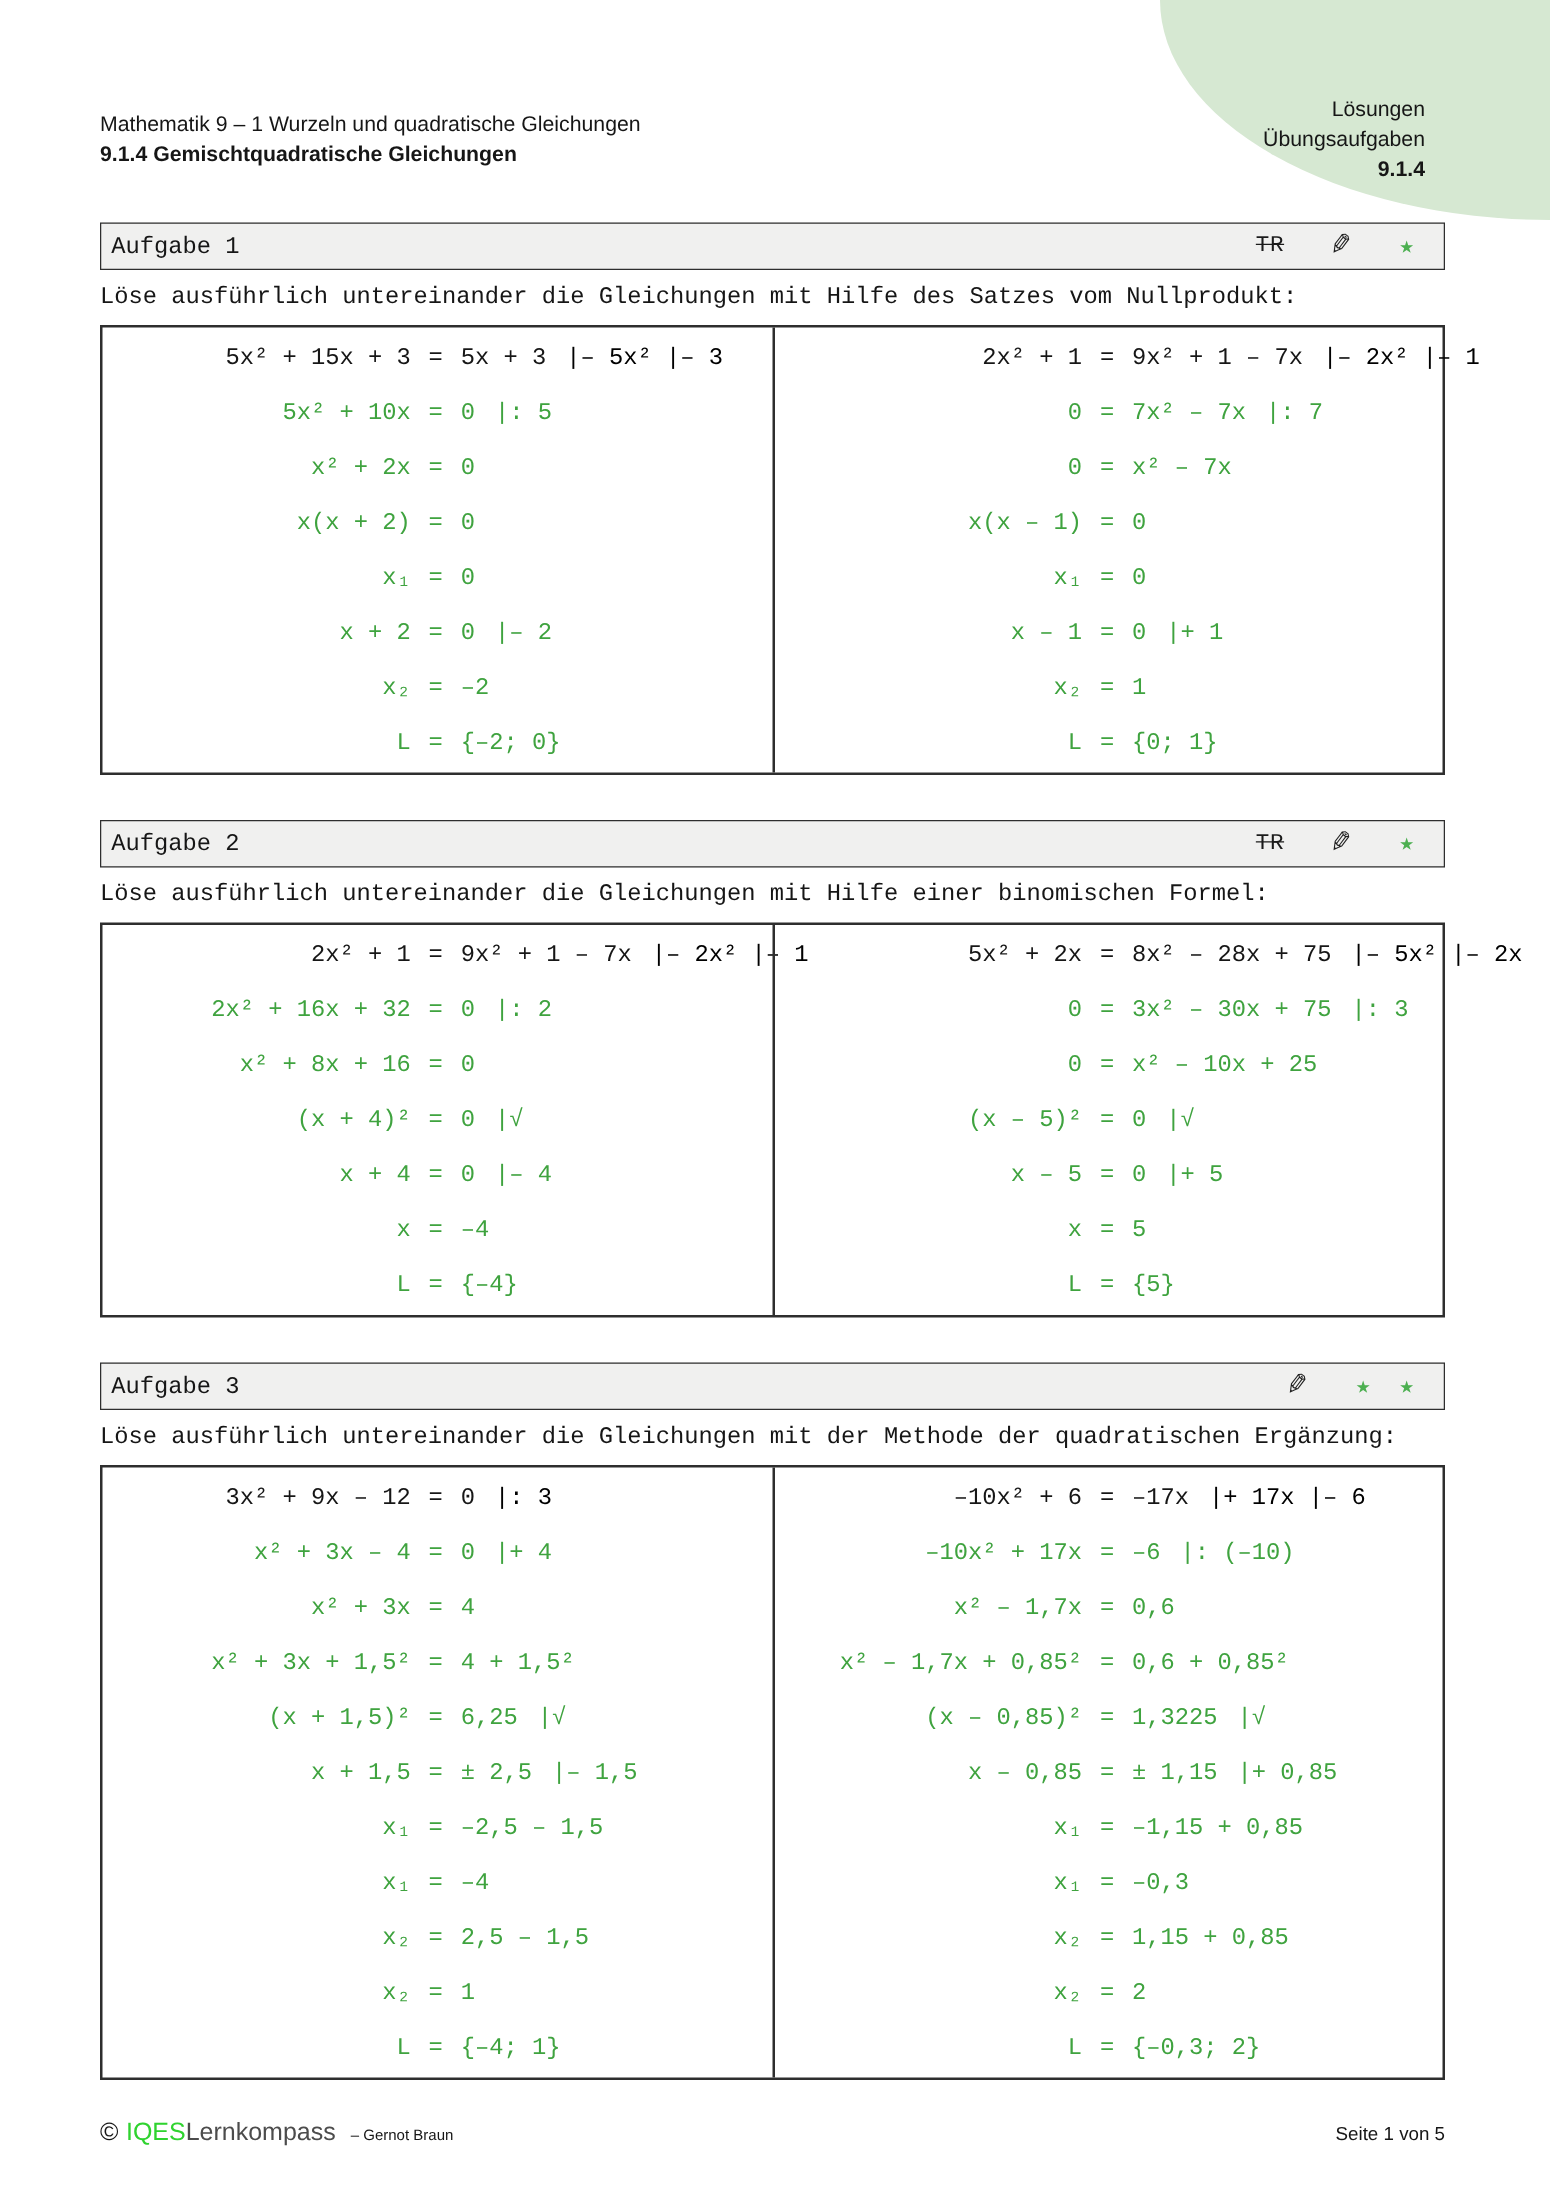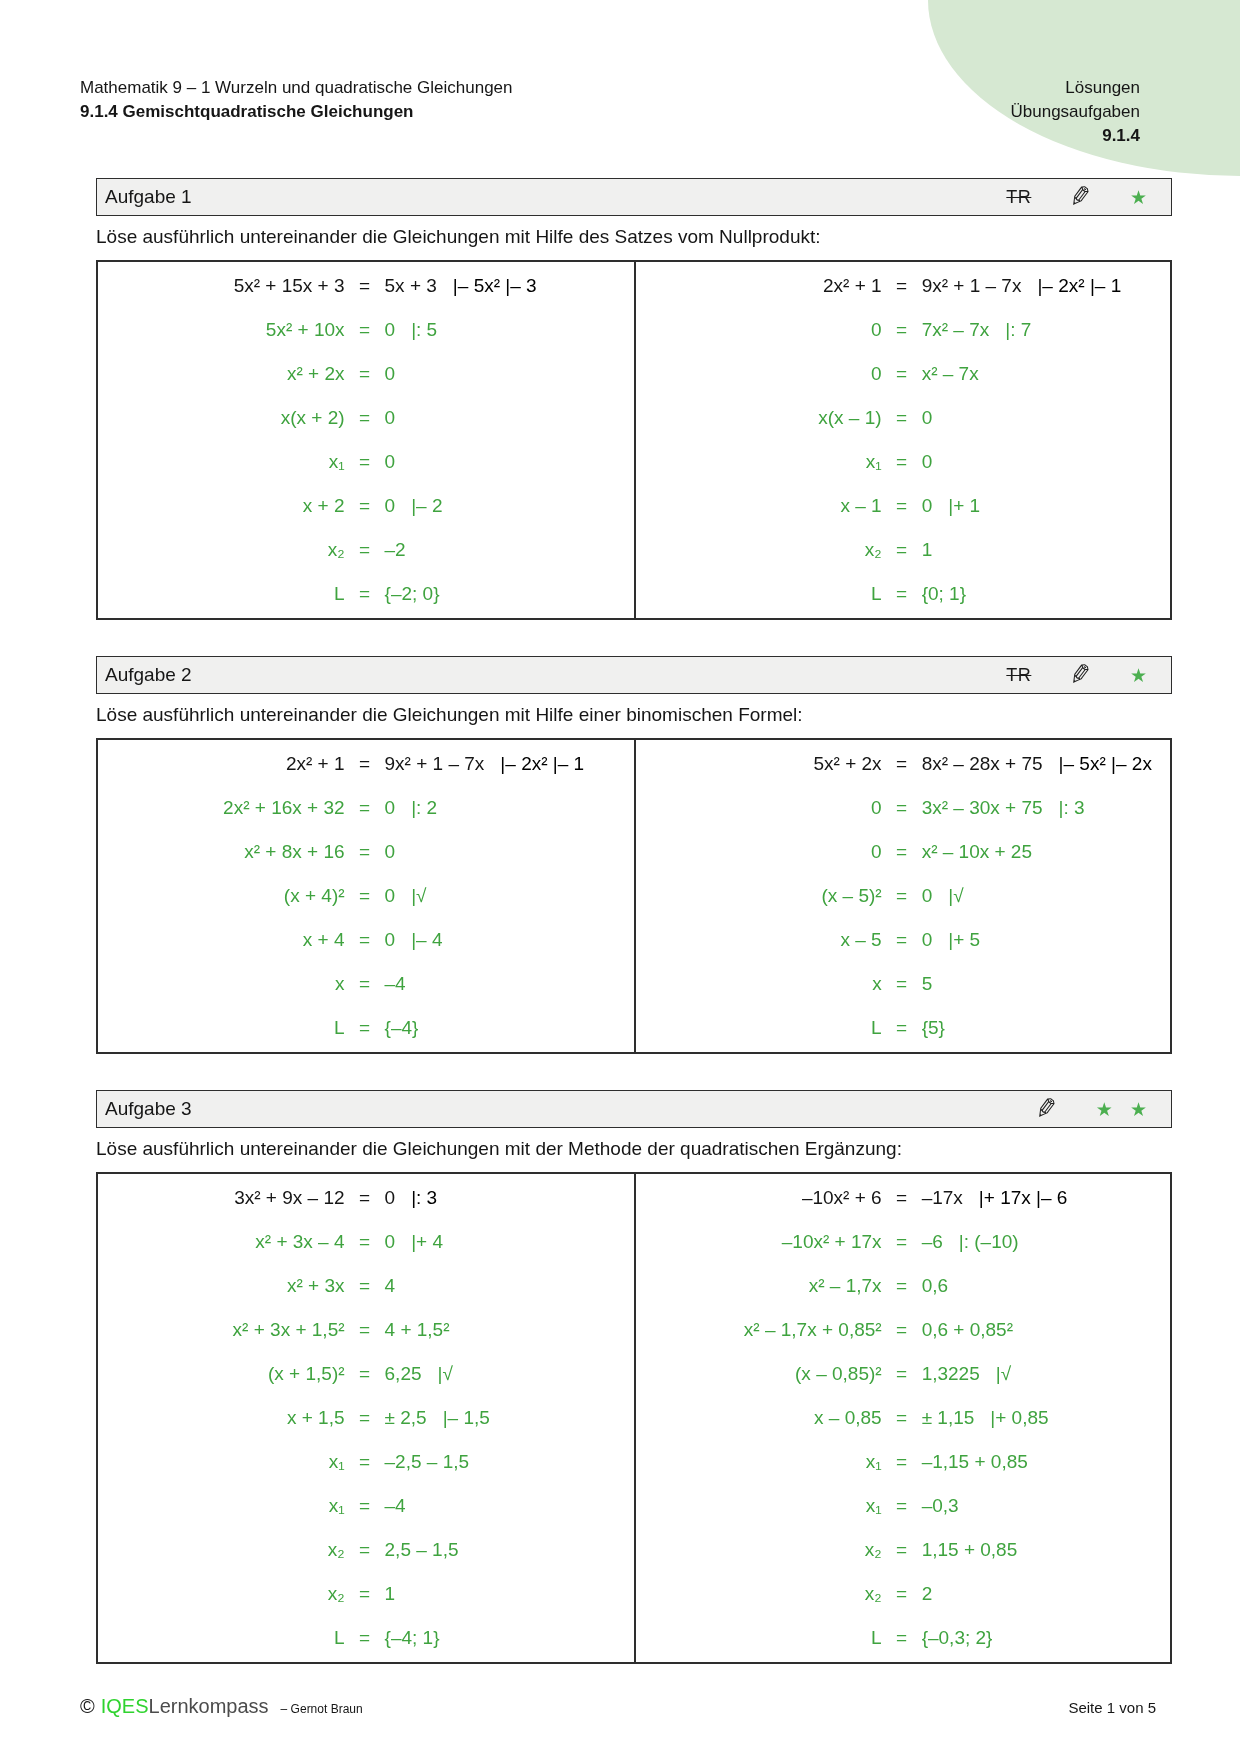--- a/index.html
+++ b/index.html
@@ -5,29 +5,29 @@
   * { margin:0; padding:0; box-sizing:border-box; }
   html,body { background:#ffffff; }
   body { font-family:"Liberation Sans", sans-serif; color:#161616; }
   .page { position:relative; width:1240px; height:1754px; background:#fff; overflow:hidden; }
 
   
   .corner { position:absolute; top:0; right:0; width:312px; height:176px;
             background:#d6e8d2; border-bottom-left-radius:100% 100%; }
 
   
-  .header-left { position:absolute; top:76px; left:80px; line-height:24px; font-size:17px; }
+  .header-left { position:absolute; top:88px; left:80px; line-height:24px; font-size:17px; }
   .header-left .l1 { font-weight:400; }
   .header-left .l2 { font-weight:700; }
   .header-left .l3 { font-weight:700; color:#3fa33f; }
   .header-right { position:absolute; top:76px; right:100px; text-align:right; line-height:24px; font-size:17px; z-index:2; }
   .header-right .l3 { font-weight:700; }
 
   
-  .content { position:absolute; top:148px; left:96px; width:1076px; }
+  .content { position:absolute; top:148px; left:80px; width:1076px;font-family:Liberation Mono, monospace; }
   .section { margin-top:30px; }
   .section + .section { margin-top:36px; }
   .task-bar { height:38px; background:#f0f0ef; border:1px solid #2e2e2e;
               display:flex; align-items:center; justify-content:space-between; padding:0 18px 0 8px; }
   .task-title { font-size:19px; }
   .task-icons { display:flex; align-items:center; gap:38px; }
   .tr-icon { font-size:18px; text-decoration:line-through; letter-spacing:.5px; color:#1b1b1b; min-width:1px; }
   .pencil-icon { font-size:27px; color:#1d1d1d; transform:scaleX(-1) rotate(8deg); line-height:1; }
   .star-icon { font-size:19px; color:#4caf50; letter-spacing:6px; line-height:1; }
   .instruction { margin-top:8px; font-size:19px; line-height:26px; }

